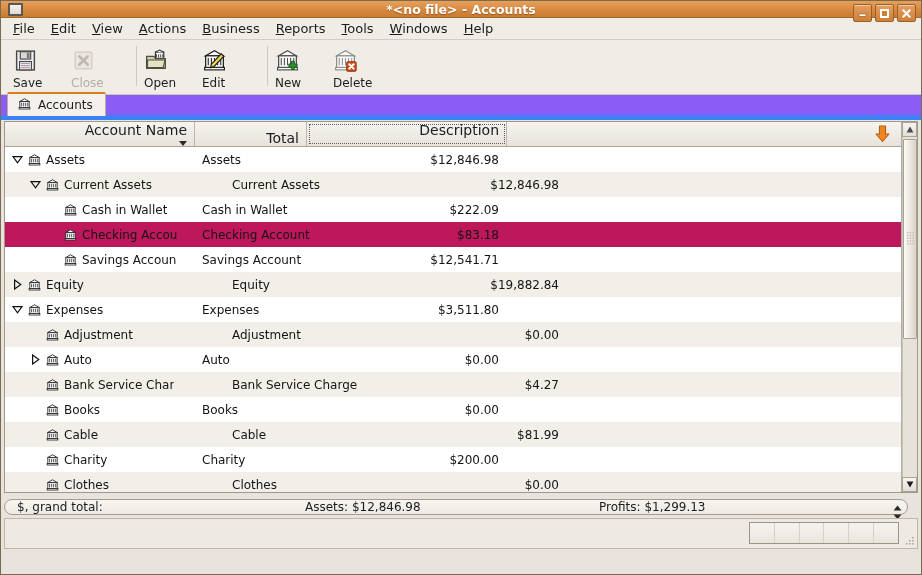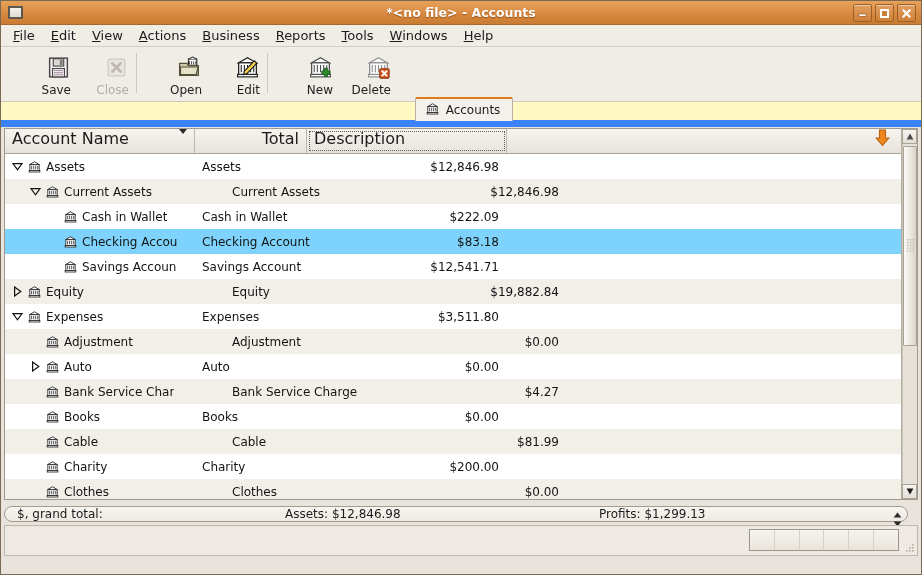--- a/index.html
+++ b/index.html
@@ -15,21 +15,21 @@
     position: relative;
     width: 922px; height: 575px;
     background: #e8e4dd;
     border: 1px solid #7a6a52;
     overflow: hidden;
   }
 
   
   .titlebar {
     position: relative;
-    height: 24px;
+    height: 17px;
     background: linear-gradient(to bottom, #e6a158 0%, #dd9049 40%, #d4853c 65%, #cb7c33 100%);
     border-bottom: 1px solid #a8682c;
     display: flex; align-items: center;
   }
   .title-icon {
     width: 15px; height: 13px;
     margin-left: 7px;
     background: linear-gradient(to bottom,#f5f3ef,#dedad2);
     border: 2px solid #5b5751;
     border-radius: 1px;
@@ -81,42 +81,41 @@
   .toolbar {
     height: 55px;
     background: #f0ede7;
     border-bottom: 1px solid #cdc7bc;
     display: flex; align-items: flex-start;
     padding: 4px 6px 0 12px;
   }
   .tool {
     width: 58px;
     display: flex; flex-direction: column;
-    align-items: flex-end; justify-content: flex-start;
+    align-items: flex-start; justify-content: flex-start;
     padding-top: 3px;
     cursor: default;
   }
   .tool .glyph { height: 26px; display:flex; align-items:center; justify-content:center; }
   .tool .lbl { font-size: 12px; color: #1d1d1d; margin-top: 3px; }
   .tool.disabled .lbl { color: #b3aea5; }
   .tsep {
     width: 1px; height: 40px;
     background: #cdc7bc;
     margin: 2px 7px 0 7px;
   }
 
   
   .tabstrip {
     height: 25px;
-    background: #fef9c3;
-    border-bottom: 7px solid #3b82f6;
+    background: #8b5cf6;
+    border-bottom: 5px solid #3b82f6;
     display: flex; align-items: flex-end;
     padding-left: 6px;
     position: relative;
-    justify-content: center;
   }
   .tab {
     height: 24px;
     display: flex; align-items: center; gap: 6px;
     padding: 0 12px 0 9px;
     background: #f4f1ec;
     border: 1px solid #b6b0a4;
     border-bottom: none;
     border-top: 2px solid #dd7d1e;
     border-radius: 2px 2px 0 0;
@@ -137,26 +136,27 @@
   .treewrap { flex: 1 1 auto; display: flex; flex-direction: column; overflow: hidden; }
 
   .colheader {
     height: 25px;
     display: flex;
     background: linear-gradient(to bottom,#f6f4f0,#e7e3db);
     border-bottom: 1px solid #aaa498;
     flex: 0 0 auto;
   }
   .col {
-    display: flex; align-items: flex-start;
+    display: flex; align-items: flex-end;
     border-right: 1px solid #bdb7ab;
-    font-size: 16px; color: #1c1c1c;
+    font-size: 14px; color: #1c1c1c;
     padding: 0 7px;
     cursor: default;
     position: relative;
+    flex-direction: column;
   }
   .col.c-name  { width: 190px; justify-content: space-between; }
   .col.c-desc  { width: 200px; outline: 1px dotted #5a5a5a; outline-offset: -3px; }
   .col.c-total { width: 112px; justify-content: flex-end; }
   .col.c-fill  { flex: 1 1 auto; border-right: none; justify-content: flex-end; padding-right: 10px; }
   .caret-dn {
     width: 0; height: 0;
     border-left: 4px solid transparent;
     border-right: 4px solid transparent;
     border-top: 5px solid #2a2a2a;
@@ -164,21 +164,21 @@
 
   .rows { flex: 1 1 auto; overflow: hidden; }
   .row {
     height: 25px;
     display: flex; align-items: center;
     font-size: 12px; color: #141414;
     cursor: default;
   }
   .row.even { background: #ffffff; }
   .row.odd  { background: #f2efe9; gap: 30px; }
-  .row.sel  { background: #7dd3fc; }
+  .row.sel  { background: #be185d; }
 
   .cell { display: flex; align-items: center; height: 100%; overflow: hidden; }
   .cell.name  { width: 190px; padding-left: 4px; }
   .cell.desc  { width: 200px; padding-left: 7px; white-space: nowrap; }
   .cell.total { width: 112px; justify-content: flex-end; padding-right: 8px; white-space: nowrap; }
   .cell.rest  { flex: 1 1 auto; }
 
   .indent { flex: 0 0 auto; }
   .expander {
     width: 17px; flex: 0 0 auto;
@@ -218,21 +218,21 @@
     margin: 6px 13px 0 3px;
     height: 16px;
     background: linear-gradient(to bottom,#f7f5f1,#eeeae3);
     border: 1px solid #a39d91;
     border-radius: 12px;
     display: flex; align-items: center;
     position: relative;
   }
   .sum-cell { font-size: 12px; color: #1c1c1c; white-space: nowrap; }
   .sum-a { padding-left: 12px; }
-  .sum-b { position: absolute; left: 280px; }
+  .sum-b { position: absolute; left: 300px; }
   .sum-c { position: absolute; left: 594px; }
   .spin {
     position: absolute; right: 3px; top: 2px;
     width: 14px; height: 20px;
     display: flex; flex-direction: column; justify-content: center; gap: 3px;
     align-items: center;
   }
   .statusbar {
     margin: 3px 3px 3px 3px;
     height: 31px;

